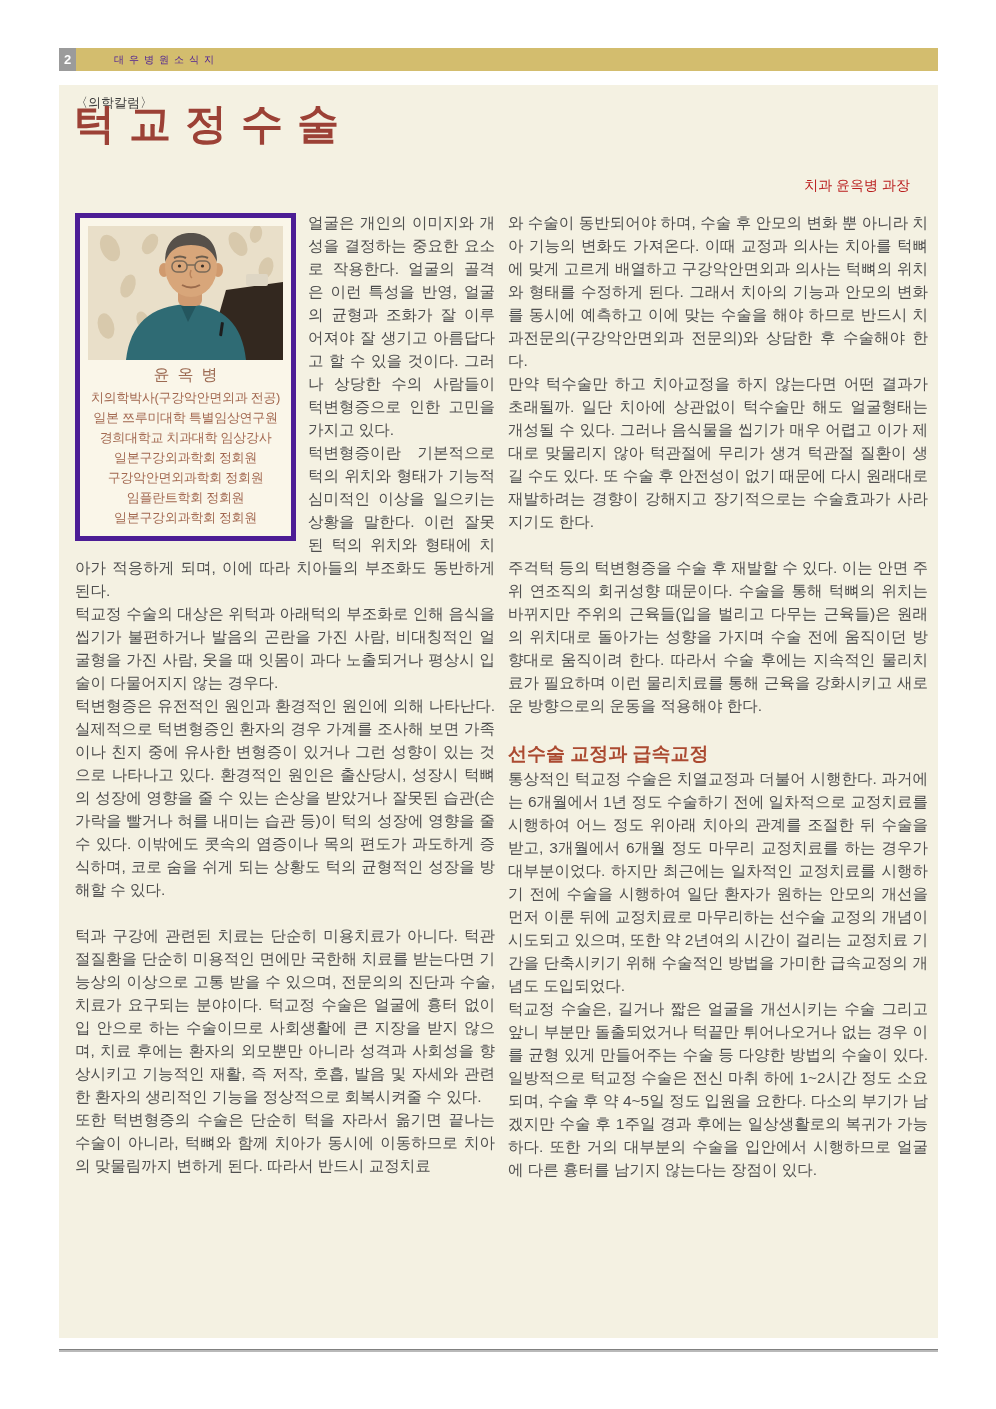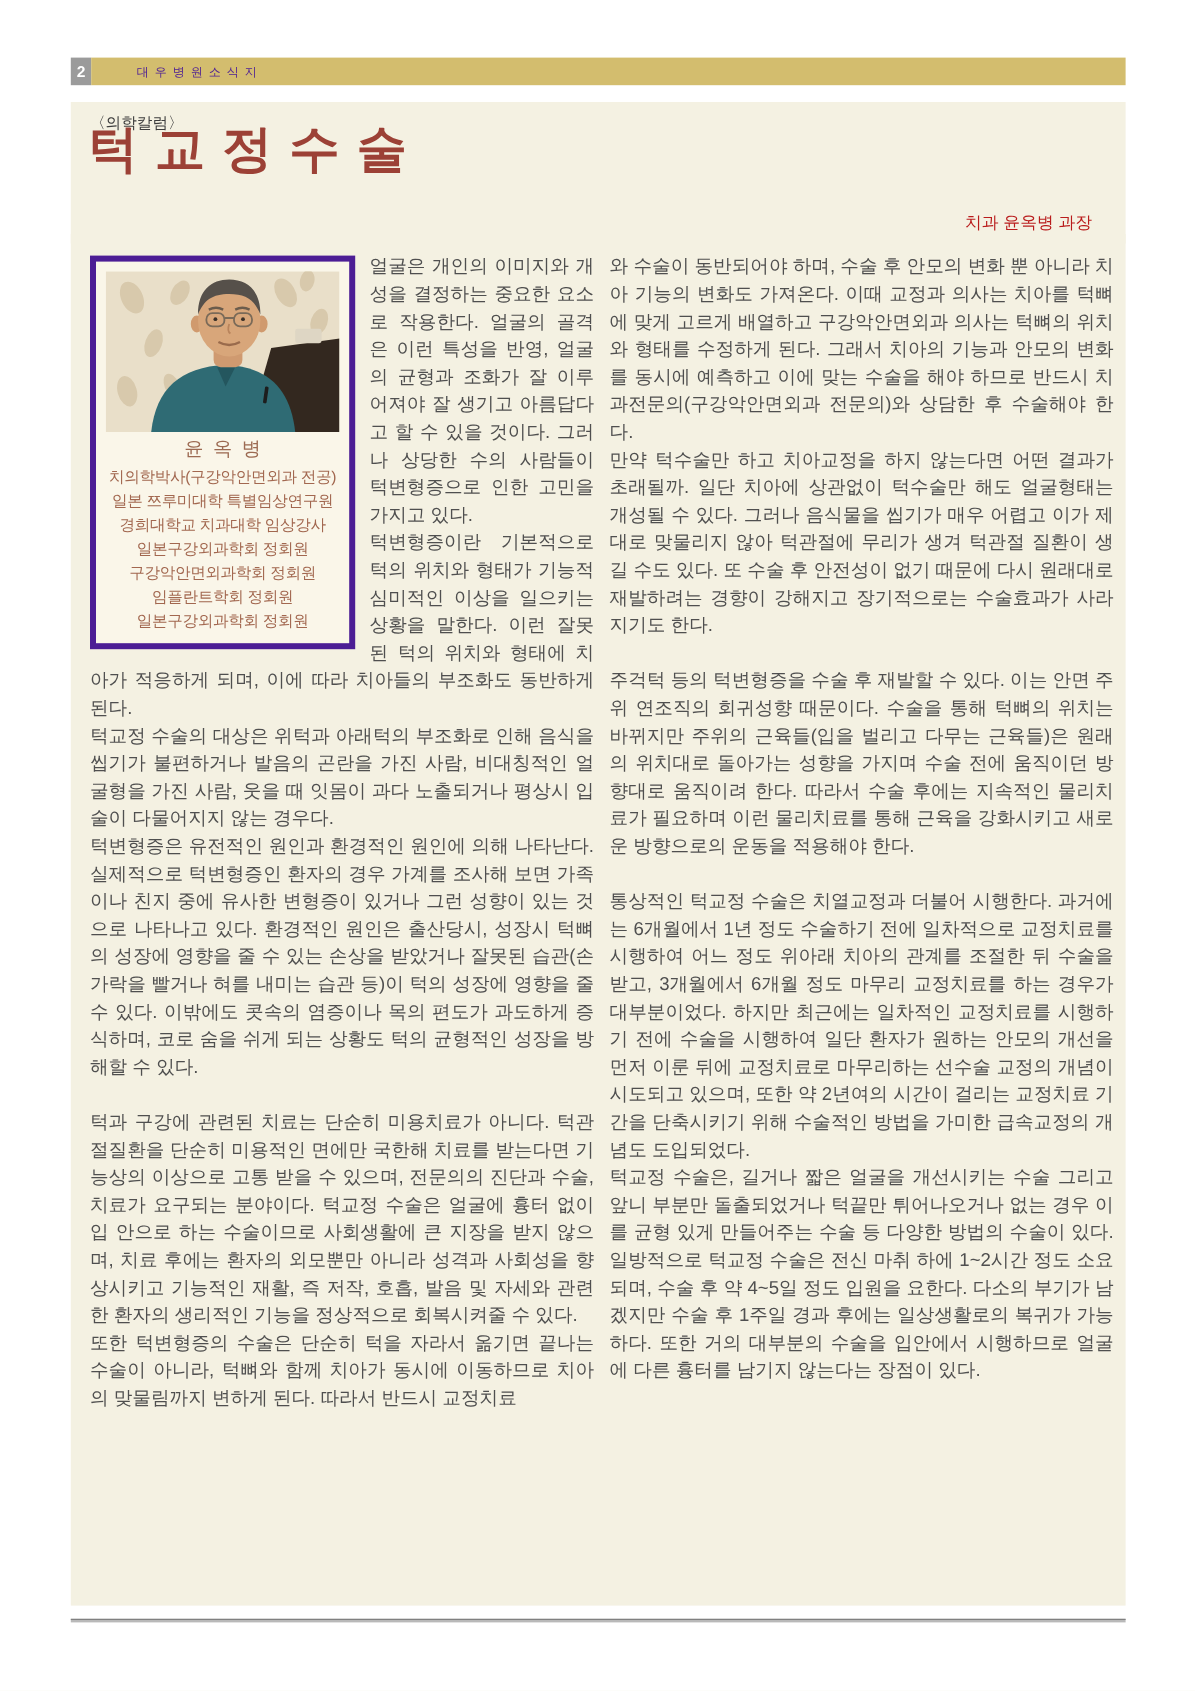--- a/index.html
+++ b/index.html
@@ -149,20 +149,21 @@
         </div>
     </div>
 
     <div class="col">
       <div>
           <p class="para">와 수술이 동반되어야 하며, 수술 후 안모의 변화 뿐 아니라 치아 기능의 변화도 가져온다. 이때 교정과 의사는 치아를 턱뼈에 맞게 고르게 배열하고 구강악안면외과 의사는 턱뼈의 위치와 형태를 수정하게 된다. 그래서 치아의 기능과 안모의 변화를 동시에 예측하고 이에 맞는 수술을 해야 하므로 반드시 치과전문의(구강악안면외과 전문의)와 상담한 후 수술해야 한다.</p>
           <p class="para">만약 턱수술만 하고 치아교정을 하지 않는다면 어떤 결과가 초래될까. 일단 치아에 상관없이 턱수술만 해도 얼굴형태는 개성될 수 있다. 그러나 음식물을 씹기가 매우 어렵고 이가 제대로 맞물리지 않아 턱관절에 무리가 생겨 턱관절 질환이 생길 수도 있다. 또 수술 후 안전성이 없기 때문에 다시 원래대로 재발하려는 경향이 강해지고 장기적으로는 수술효과가 사라지기도 한다.</p>
           <div class="para-gap"></div>
           <p class="para">주걱턱 등의 턱변형증을 수술 후 재발할 수 있다. 이는 안면 주위 연조직의 회귀성향 때문이다. 수술을 통해 턱뼈의 위치는 바뀌지만 주위의 근육들(입을 벌리고 다무는 근육들)은 원래의 위치대로 돌아가는 성향을 가지며 수술 전에 움직이던 방향대로 움직이려 한다. 따라서 수술 후에는 지속적인 물리치료가 필요하며 이런 물리치료를 통해 근육을 강화시키고 새로운 방향으로의 운동을 적용해야 한다.</p>
           <div class="para-gap"></div>
+          <h3 class="subheading">선수술 교정과 급속교정</h3>
           <p class="para">통상적인 턱교정 수술은 치열교정과 더불어 시행한다. 과거에는 6개월에서 1년 정도 수술하기 전에 일차적으로 교정치료를 시행하여 어느 정도 위아래 치아의 관계를 조절한 뒤 수술을 받고, 3개월에서 6개월 정도 마무리 교정치료를 하는 경우가 대부분이었다. 하지만 최근에는 일차적인 교정치료를 시행하기 전에 수술을 시행하여 일단 환자가 원하는 안모의 개선을 먼저 이룬 뒤에 교정치료로 마무리하는 선수술 교정의 개념이 시도되고 있으며, 또한 약 2년여의 시간이 걸리는 교정치료 기간을 단축시키기 위해 수술적인 방법을 가미한 급속교정의 개념도 도입되었다.</p>
           <p class="para">턱교정 수술은, 길거나 짧은 얼굴을 개선시키는 수술 그리고 앞니 부분만 돌출되었거나 턱끝만 튀어나오거나 없는 경우 이를 균형 있게 만들어주는 수술 등 다양한 방법의 수술이 있다. 일방적으로 턱교정 수술은 전신 마취 하에 1~2시간 정도 소요되며, 수술 후 약 4~5일 정도 입원을 요한다. 다소의 부기가 남겠지만 수술 후 1주일 경과 후에는 일상생활로의 복귀가 가능하다. 또한 거의 대부분의 수술을 입안에서 시행하므로 얼굴에 다른 흉터를 남기지 않는다는 장점이 있다.</p>
         </div>
     </div>
 
   </div>
 </div>
 
 <div class="footer-rule"></div>
 

